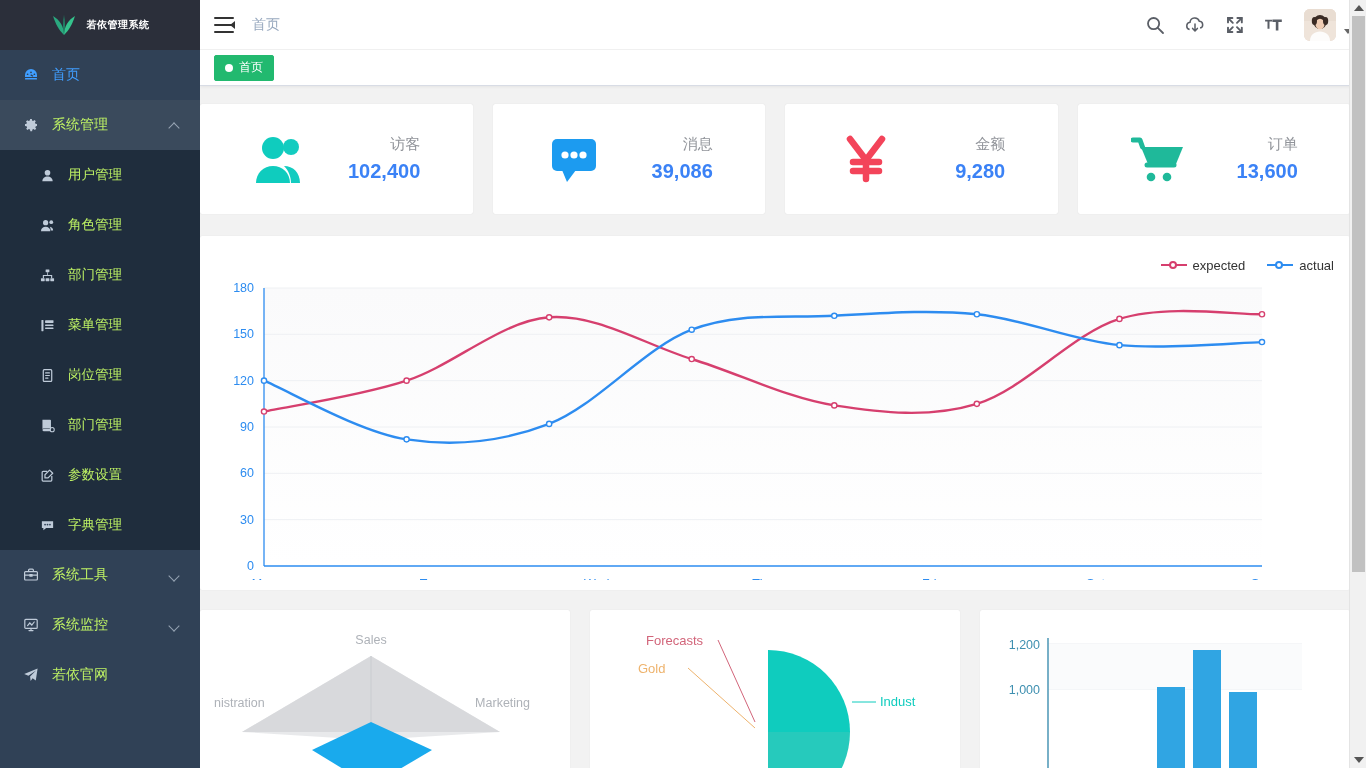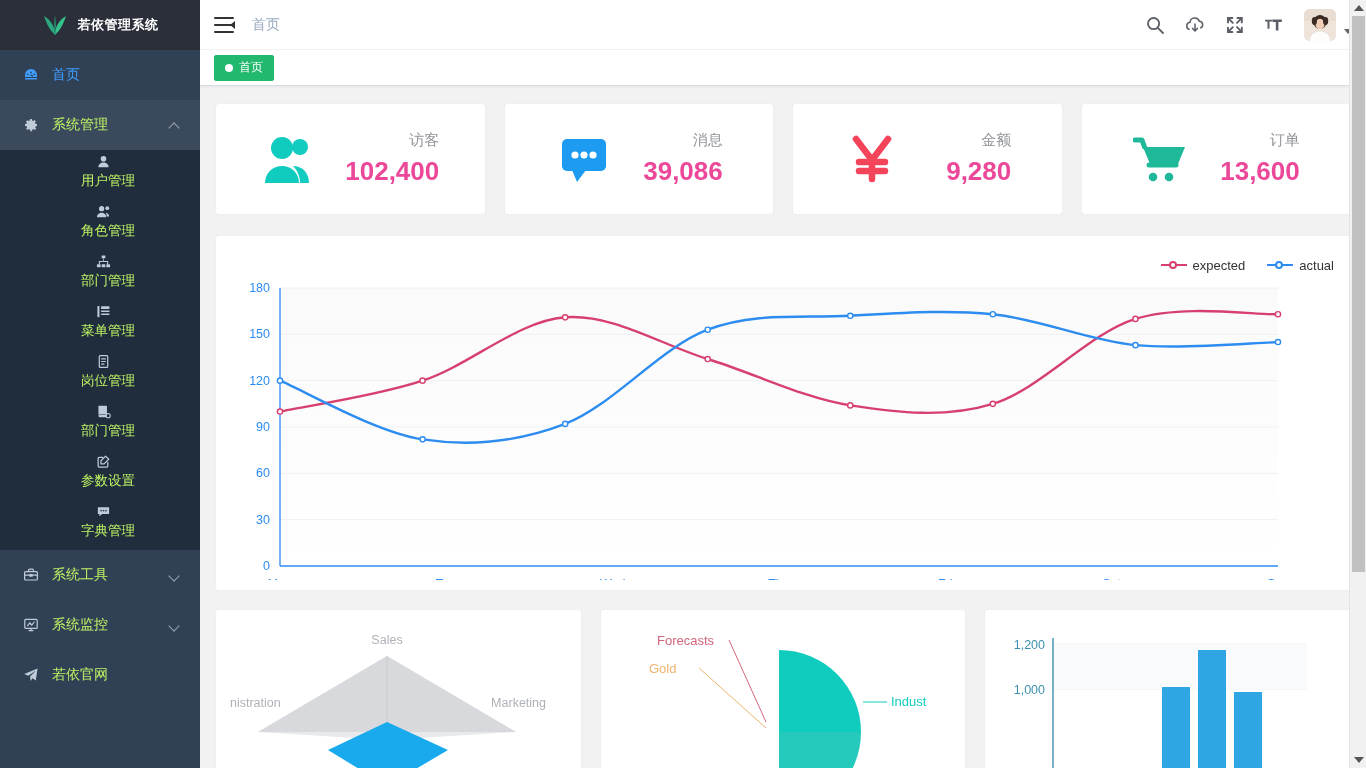--- a/index.html
+++ b/index.html
@@ -9,33 +9,33 @@
     background:#f2f2f2; color:#303133; font-size:14px;
   }
   .app { display:flex; width:1366px; height:768px; position:relative; }
 
   
   .sidebar { width:200px; height:768px; background:#304156; flex:0 0 200px;
              overflow:hidden; position:relative; }
   .logo-bar { height:50px; background:#2b2f3a; display:flex; align-items:center;
               justify-content:center; gap:10px; }
   .logo-mark { width:26px; height:24px; position:relative; }
-  .logo-title { color:#fff; font-size:13px; font-weight:bold; letter-spacing:.5px; }
+  .logo-title { color:#fff; font-size:10px; font-weight:bold; letter-spacing:.5px; }
 
   .menu { padding-top:0; }
   .menu-item { height:50px; display:flex; align-items:center; padding:0 20px;
                cursor:pointer; color:#bef264; font-size:14px; position:relative; }
   .menu-item .mi-icon { width:22px; height:18px; margin-right:10px; flex:0 0 22px;
                         display:flex; align-items:center; justify-content:center;
                         color:#bfcbd9; }
   .menu-item.active { color:#409eff; background:#304156; }
   .menu-item.active .mi-icon { color:#409eff; }
   .menu-item.parent-open { background:#3a4a5c; }
   .submenu { background:#1f2d3d; }
-  .submenu .menu-item { padding-left:36px; font-size:13.5px;flex-direction:column; }
+  .submenu .menu-item { padding-left:36px; font-size:13.5px; }
   .arrow { margin-left:auto; width:10px; height:10px; position:relative;
            opacity:.7; }
   .arrow:before { content:""; position:absolute; left:0; top:2px;
     width:7px; height:7px; border-right:1.4px solid #bfcbd9;
     border-bottom:1.4px solid #bfcbd9; transform:rotate(45deg); }
   .arrow.up:before { transform:rotate(-135deg); top:4px; }
 
   
   .main { flex:1; height:768px; display:flex; flex-direction:column;
           position:relative; background:#f2f2f2; overflow:hidden; }
@@ -63,34 +63,34 @@
            margin-left:-10px; margin-top:14px; cursor:pointer; }
 
   .tagsbar { height:36px; background:#fff; border-bottom:1px solid #d8dce5;
              box-shadow:0 1px 3px 0 rgba(0,0,0,.06); display:flex;
              align-items:center; padding:0 14px; position:relative; z-index:4; }
   .tag { height:26px; display:flex; align-items:center; gap:6px;
          background:#22b96f; color:#fff; font-size:12px; padding:0 10px;
          border:1px solid #22b96f; border-radius:2px; cursor:pointer; }
   .tag .dot { width:8px; height:8px; background:#fff; border-radius:50%; }
 
-  .content { flex:1; overflow:hidden; padding:18px 16px 0 16px; position:relative; }
+  .content { flex:1; overflow:hidden; padding:18px 16px 0 0; position:relative; }
 
   
   .cards { display:flex; gap:20px; }
   .card { flex:1; background:#fff; border-radius:2px; height:110px;
           box-shadow:0 0 1px 0 rgba(0,0,0,.15);
           display:flex; align-items:center; justify-content:center; gap:26px;
           cursor:pointer; }
   .card-icon { width:58px; height:58px; display:flex; align-items:center;
                justify-content:center; }
   .card-text { display:flex; flex-direction:column; align-items:flex-end;
                min-width:84px; }
   .card-label { color:#909399; font-size:15px; margin-bottom:6px; }
-  .card-value { color:#ec4899; font-size:26px; font-weight:bold; }
+  .card-value { color:#3b82f6; font-size:20px; font-weight:bold; }
 
   
   .panel { background:#fff; border-radius:2px; margin-top:22px;
            box-shadow:0 0 1px 0 rgba(0,0,0,.12); padding:14px 16px 10px; }
   .legend { display:flex; justify-content:flex-end; align-items:center; gap:22px;
             height:30px; }
   .legend-item { display:flex; align-items:center; gap:6px; font-size:13px;
                  color:#333; cursor:pointer; }
   .legend-glyph { width:26px; height:12px; position:relative; }
   .legend-glyph .bar { position:absolute; top:5px; left:0; width:26px; height:2px; }

